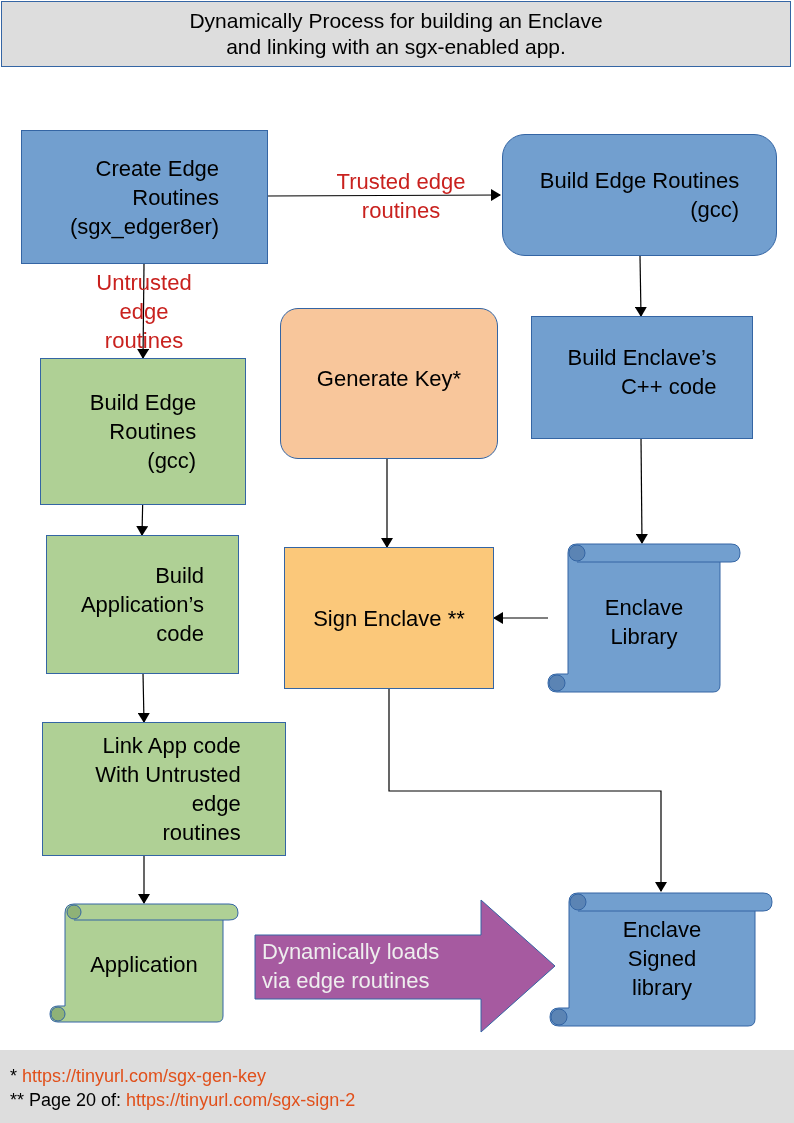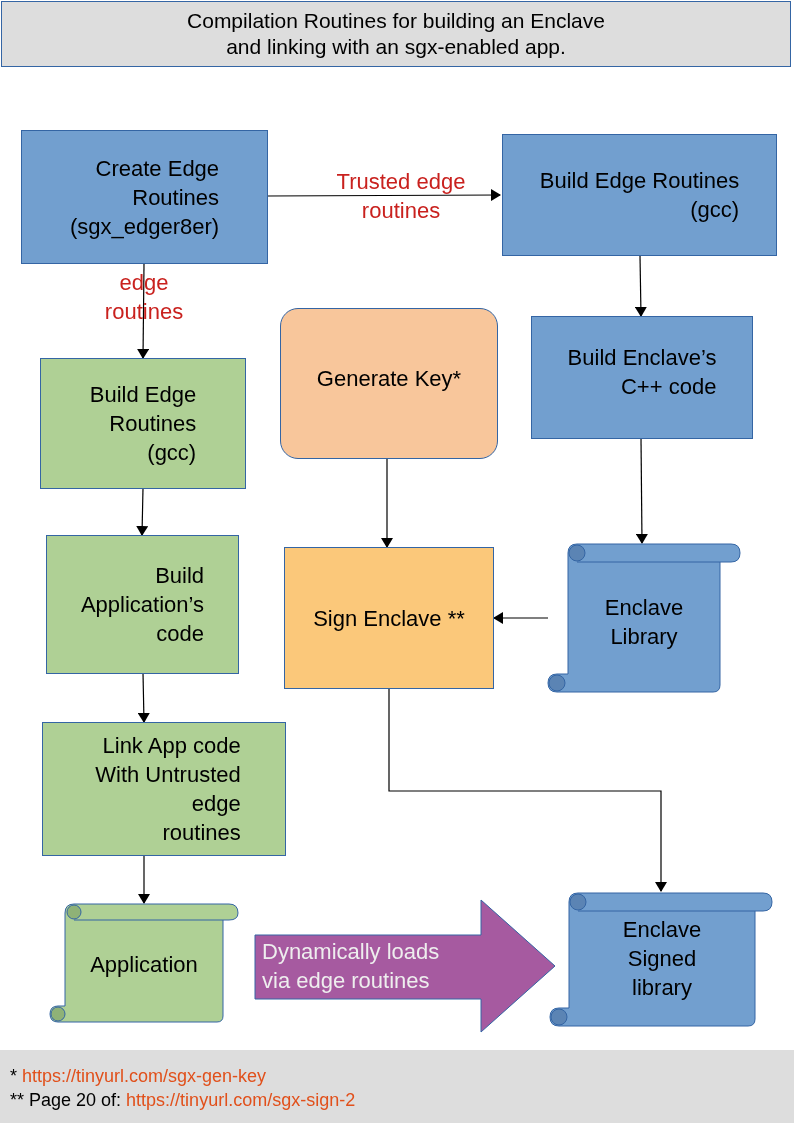--- a/index.html
+++ b/index.html
@@ -23,21 +23,21 @@
                  justify-content:center; text-align:center; font-size:22px; line-height:29px; }
   .arrow-text { position:absolute; color:#eeeeee; font-size:22px; line-height:29px; text-align:left; }
   .footer { position:absolute; left:0; top:1050px; width:794px; height:73px; background:#dddddd;
             font-size:18px; line-height:24px; padding:14px 0 0 10px; box-sizing:border-box; }
   .link { color:#e1501b;margin-top:12px; }
 </style>
 </head>
 <body>
 
 <div class="title-box">
-  <span>Compilation Routines for building an Enclave</span>
+  <span>Dynamically Process for building an Enclave</span>
   <span>and linking with an sgx-enabled app.</span>
 </div>
 
 <svg class="wires" width="794" height="1123">
   <defs>
     <marker id="ah" markerWidth="10" markerHeight="12" refX="9" refY="6" orient="auto" markerUnits="userSpaceOnUse">
       <path d="M0,0 L10,6 L0,12 z" fill="#000"></path>
     </marker>
   </defs>
   <line x1="267" y1="196" x2="500" y2="195" stroke="#000" stroke-width="1.2" marker-end="url(#ah)"></line>
@@ -73,49 +73,50 @@
 </svg>
 
 <div class="node blue" style="left:21px;top:130px;width:247px;height:134px;">
   <div>
     <span>Create Edge</span>
     <span>Routines</span>
     <span>(sgx_edger8er)</span>
   </div>
 </div>
 
-<div class="node blue" style="left:502px;top:134px;width:275px;height:122px;">
+<div class="node blue" style="left:502px;top:134px;width:275px;height:122px;border-radius:23px;">
   <div>
     <span>Build Edge Routines</span>
     <span>(gcc)</span>
   </div>
 </div>
 
 <div class="lbl" style="left:311px;top:167px;width:180px;">
   <span style="display:block;">Trusted edge</span>
   <span style="display:block;">routines</span>
 </div>
 
 <div class="lbl" style="left:64px;top:268px;width:160px;">
+  <span style="display:block;">Untrusted</span>
   <span style="display:block;">edge</span>
   <span style="display:block;">routines</span>
 </div>
 
 <div class="node peach" style="left:280px;top:308px;width:218px;height:151px;">
   <span style="margin-top:-10px;">Generate Key*</span>
 </div>
 
 <div class="node blue" style="left:531px;top:316px;width:222px;height:123px;">
   <div style="margin-top:-12px;">
     <span>Build Enclave’s</span>
     <span>C++ code</span>
   </div>
 </div>
 
-<div class="node green" style="left:40px;top:358px;width:206px;height:131px;">
+<div class="node green" style="left:40px;top:358px;width:206px;height:147px;">
   <div>
     <span>Build Edge</span>
     <span>Routines</span>
     <span>(gcc)</span>
   </div>
 </div>
 
 <div class="node green" style="left:46px;top:535px;width:193px;height:139px;">
   <div>
     <span>Build</span>

